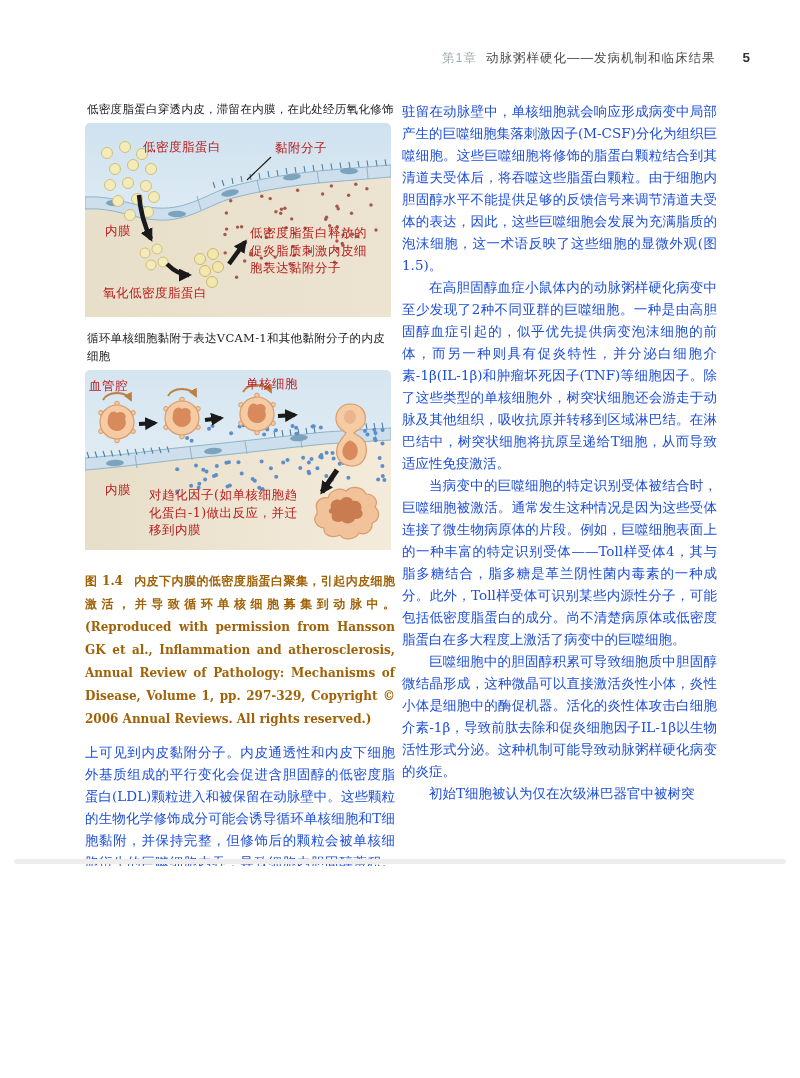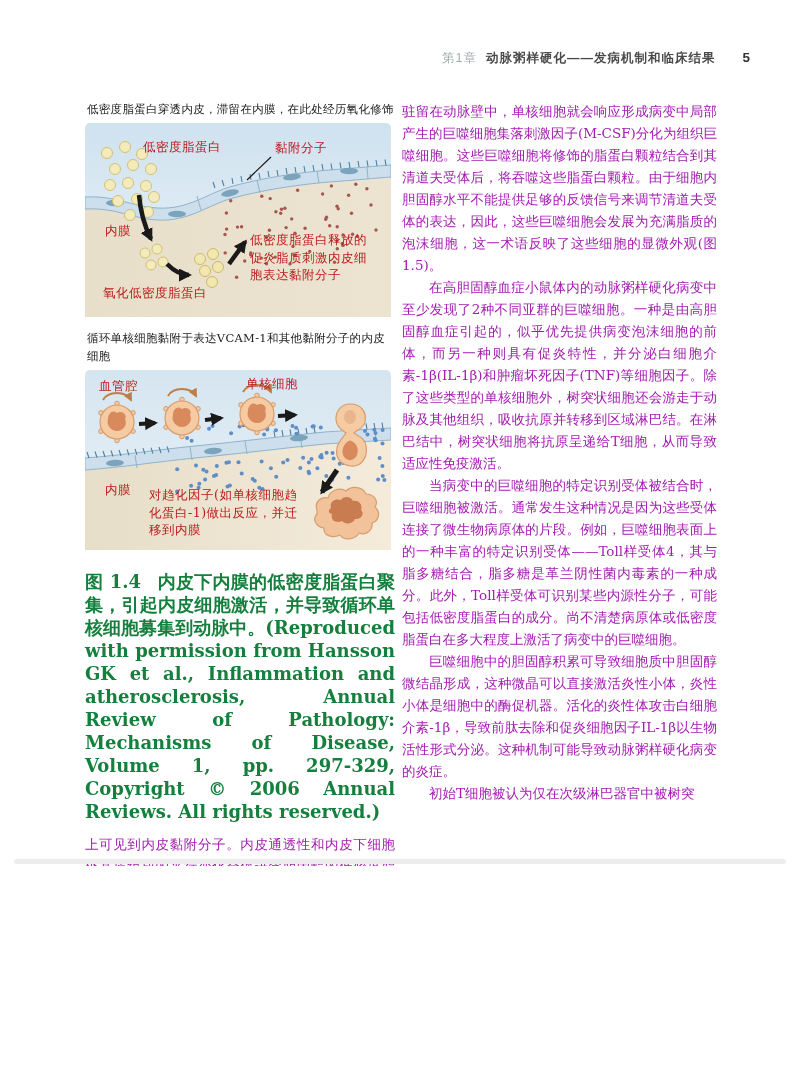--- a/index.html
+++ b/index.html
@@ -2,38 +2,38 @@
 <html lang="zh"><head>
 <meta charset="utf-8">
 <style>
   html,body{margin:0;padding:0;background:#fff;}
   .page{position:relative;width:800px;height:866px;background:#ffffff;overflow:hidden;
         font-family:"DejaVu Serif","Liberation Serif",serif;color:#1c1c1c;}
   
   .header{display:flex;justify-content:flex-end;align-items:baseline;
           padding:50px 50px 0 0;font-family:"Liberation Sans","DejaVu Sans",sans-serif;}
   .ch-label{font-size:12.5px;color:#a0adad;margin-right:9px;letter-spacing:1px;}
-  .ch-title{font-size:12.5px;color:#4a4a4a;font-weight:bold;letter-spacing:1px;}
+  .ch-title{font-size:12.5px;color:#4a4a4a;font-weight:normal;letter-spacing:1px;}
   .page-num{font-size:13.5px;color:#333;font-weight:bold;margin-left:27px;}
   
   .content{display:flex;margin-top:33px;padding:0 77px 0 85px;gap:7px;}
   .col-left{width:310px;flex:none;}
   .col-right{width:315px;flex:none;}
-  .para{margin:0;font-size:13.5px;line-height:22px;text-align:justify;color:#a21caf;}
+  .para{margin:0;font-size:13.5px;line-height:22px;text-align:justify;color:#1d4ed8;}
   .para.indent{text-indent:2em;}
   
   .fig-title{font-size:11.5px;line-height:18px;color:#222;margin:0 0 0 2px;letter-spacing:.3px;}
   .fig-title.t2{margin-top:12px;}
   .panel{position:relative;width:306px;margin-top:5px;}
   .panel svg{display:block;}
   .fig-label{position:absolute;font-size:12.5px;line-height:16px;color:#b91c1c;white-space:nowrap;
              letter-spacing:.5px;}
   .fig-label.wrap{white-space:normal;line-height:17.5px;}
-  .caption{margin:20px 0 8px 0;font-size:18px;line-height:23px;font-weight:bold;
-           text-align:justify;color:#15803d;}
+  .caption{margin:20px 0 8px 0;font-size:12px;line-height:23px;font-weight:bold;
+           text-align:justify;color:#a16207;}
   .cap-label{margin-right:0.9em;}
   .body-block{margin-top:10px;}
   
   .bottom-edge{position:absolute;left:14px;right:14px;bottom:2px;height:5px;
                background:#ededed;border-radius:3px;}
 </style>
 </head>
 <body>
 
 <div class="page">
@@ -206,21 +206,21 @@
           <path d="M54,72 Q56,96 66,116" fill="none" stroke="#1a1a1a" stroke-width="4.5" marker-end="url(#ahB)"></path>
           <path d="M82,141 Q93,152 104,152" fill="none" stroke="#1a1a1a" stroke-width="4.5" marker-end="url(#ahB)"></path>
           <path d="M144,141 Q152,130 160,119" fill="none" stroke="#1a1a1a" stroke-width="4.5" marker-end="url(#ahB)"></path>
 
           <line x1="186" y1="34" x2="162" y2="57" stroke="#1a1a1a" stroke-width="1.2"></line>
         </svg>
         <div class="fig-label" style="left:58px;top:16px;">低密度脂蛋白</div>
         <div class="fig-label" style="left:190px;top:17px;">黏附分子</div>
         <div class="fig-label" style="left:20px;top:100px;">内膜</div>
         <div class="fig-label" style="left:18px;top:162px;">氧化低密度脂蛋白</div>
-        <div class="fig-label wrap" style="left:165px;top:108px;width:121px;">低密度脂蛋白释放的促炎脂质刺激内皮细胞表达黏附分子</div>
+        <div class="fig-label wrap" style="left:165px;top:101px;width:121px;">低密度脂蛋白释放的促炎脂质刺激内皮细胞表达黏附分子</div>
       </div>
 
       <p class="fig-title t2">循环单核细胞黏附于表达VCAM-1和其他黏附分子的内皮细胞</p>
 
       <div class="panel">
         <svg viewBox="0 0 306 180" width="306" height="180">
           <defs>
             <linearGradient id="lum2" x1="0" y1="0" x2="0" y2="1">
               <stop offset="0" stop-color="#d5e5f0"></stop>
                 <stop offset="1" stop-color="#ecf3f8"></stop>
@@ -393,21 +393,21 @@
 
           <path d="M265,34 C276,34 282,42 280,52 C279,58 272,60 269,63 C273,66 280,68 281,76 C283,88 276,97 266,96 C256,95 250,88 252,78 C253,71 259,67 261,63 C257,60 251,57 251,49 C251,40 257,34 265,34 Z" fill="#f5cba4" stroke="#d89c6b" stroke-width="1.2"></path>
           <path d="M262,72 C257,76 256,84 260,88 C264,92 270,90 272,85 C274,80 272,74 268,72 C266,70 264,70 262,72 Z" fill="#d98a5c"></path>
           <ellipse cx="265" cy="47" rx="6" ry="7" fill="#e9b58d"></ellipse>
 
           <line x1="252" y1="100" x2="237" y2="122" stroke="#1a1a1a" stroke-width="5" marker-end="url(#ahB)"></line>
 
           <path d="M232,140 C229,132 236,126 243,128 C245,120 255,117 261,121 C267,115 278,117 281,124 C289,124 294,131 290,137 C296,142 294,151 287,153 C288,160 281,166 274,163 C270,170 259,171 255,165 C247,169 238,165 239,158 C231,157 227,149 232,144 Z" fill="#f2c39a" stroke="#d89c6b" stroke-width="1.2"></path>
           <path d="M246,138 C244,132 250,128 256,130 C258,126 266,126 268,131 C274,130 278,135 276,140 C280,144 276,150 270,149 C268,154 260,155 257,151 C251,154 245,150 247,144 C243,143 243,140 246,138 Z" fill="#c97c50"></path>
         </svg>
-        <div class="fig-label" style="left:14px;top:8px;">血管腔</div>
+        <div class="fig-label" style="left:4px;top:8px;">血管腔</div>
         <div class="fig-label" style="left:161px;top:6px;">单核细胞</div>
         <div class="fig-label" style="left:20px;top:112px;">内膜</div>
         <div class="fig-label wrap" style="left:64px;top:116px;width:158px;">对趋化因子(如单核细胞趋化蛋白-1)做出反应，并迁移到内膜</div>
       </div>
 
       <p class="caption">
         <span class="cap-label">图 1.4</span><span>内皮下内膜的低密度脂蛋白聚集，引起内皮细胞激活，并导致循环单核细胞募集到动脉中。(Reproduced with permission from Hansson GK et al., Inflammation and atherosclerosis, Annual Review of Pathology: Mechanisms of Disease, Volume 1, pp. 297-329, Copyright © 2006 Annual Reviews. All rights reserved.)</span>
       </p>
 
       <div class="body-block">

